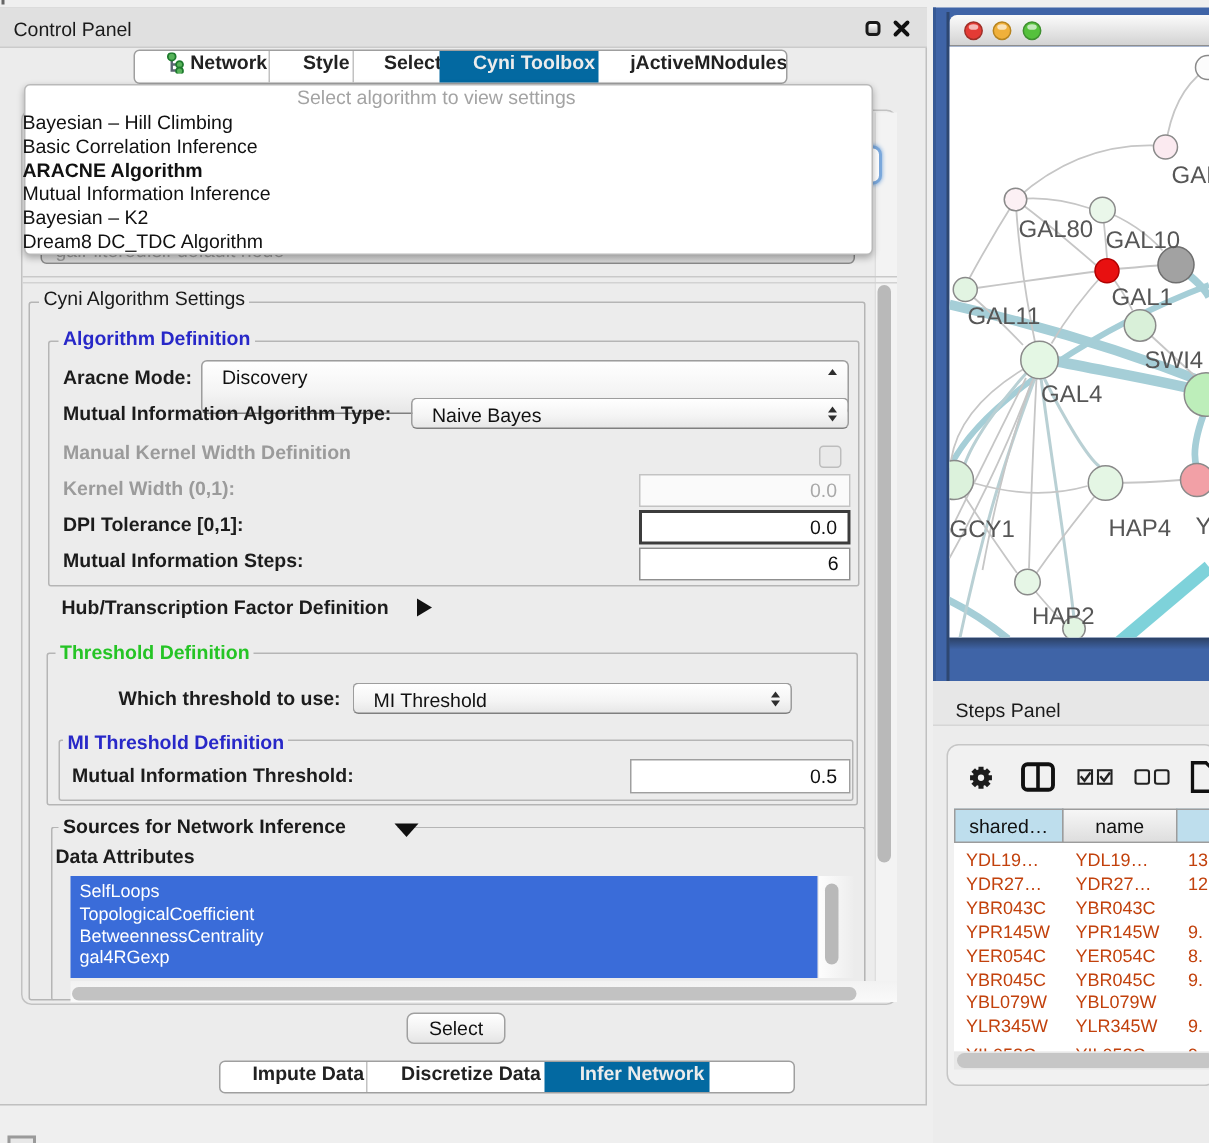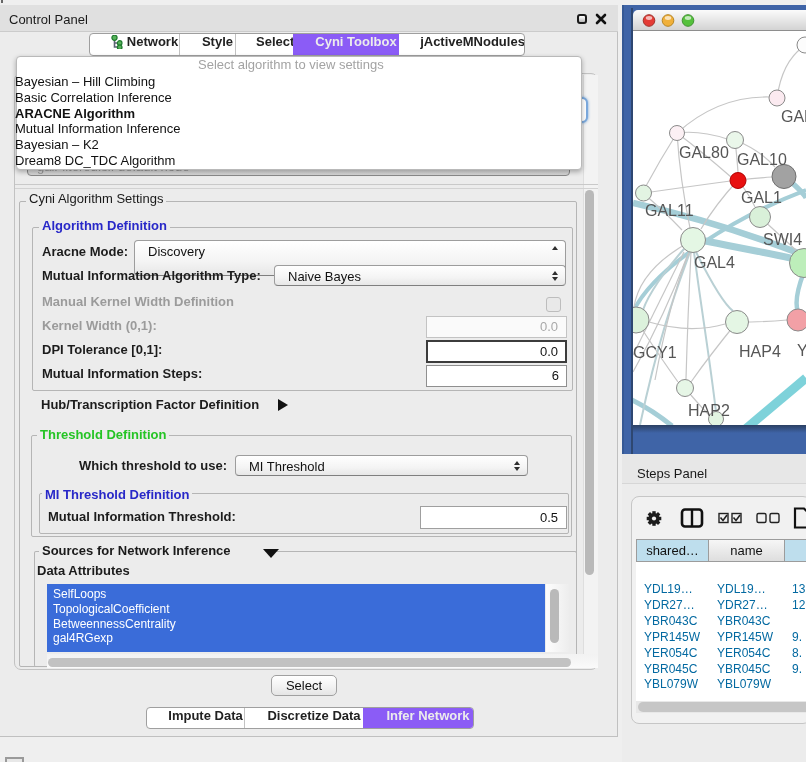--- a/index.html
+++ b/index.html
@@ -14,23 +14,23 @@
 .combo .ct{position:absolute;left:13px;top:3px;font:13px "Liberation Sans",sans-serif;color:#111;}
 .car{position:absolute;right:7px;width:0;height:0;border-left:3.5px solid transparent;border-right:3.5px solid transparent;}
 .cup{top:4.5px;border-bottom:4.5px solid #2e2e2e;}
 .cdn{bottom:4.5px;border-top:4.5px solid #2e2e2e;}
 .field{position:absolute;background:#fff;box-sizing:border-box;
   font:13px "Liberation Sans",sans-serif;color:#111;text-align:right;}
 .grp{position:absolute;border:1px solid #b5b5b5;border-radius:2px;box-sizing:border-box;}
 .glab{position:absolute;background:#ececec;padding:0 3px;font:13px "Liberation Sans",sans-serif;white-space:nowrap;}
 .tabseg{display:inline-block;height:23px;line-height:22px;text-align:center;
   font:bold 13px "Liberation Sans",sans-serif;color:#222;box-sizing:border-box;padding-left:20px;}
-.seldark{background:#8b5cf6;color:#ececec;}
+.seldark{background:#0369a1;color:#ececec;}
 .ddi{position:absolute;left:15px;font:13px "Liberation Sans",sans-serif;color:#111;white-space:nowrap;}
-.trow{position:absolute;font:12px "Liberation Sans",sans-serif;color:#0369a1;white-space:nowrap;margin-top:16px;}
+.trow{position:absolute;font:12px "Liberation Sans",sans-serif;color:#c2410c;white-space:nowrap;}
 </style>
 </head>
 <body>
 <div id="page">
 
   <div class="abs" style="left:1px;top:0;width:2px;height:3px;background:#666;"></div>
 
   <div class="abs" style="left:-1px;top:5px;width:619px;height:732px;background:#ececec;border:1px solid #c0c0c0;box-sizing:border-box;"></div>
 
   <div class="abs" style="left:0;top:5px;width:618px;height:27px;background:#e0e0e0;border-bottom:1px solid #cbcbcb;box-sizing:border-box;"></div>
@@ -122,21 +122,21 @@
   <div class="abs" style="left:47px;top:584px;width:498px;height:68px;background:#3a6cd9;"></div>
   <div class="abs" style="left:53px;top:587px;font:12px 'Liberation Sans',sans-serif;color:#fff;line-height:14.8px;">SelfLoops<br>TopologicalCoefficient<br>BetweennessCentrality<br>gal4RGexp</div>
   <div class="abs" style="left:546px;top:584px;width:23px;height:68px;background:linear-gradient(90deg,#fdfdfd,#ededed);"></div>
   <div class="abs" style="left:550px;top:589px;width:9px;height:54px;background:#b9b9b9;border-radius:5px;"></div>
 
   <div class="abs" style="left:47px;top:654px;width:551px;height:14px;background:linear-gradient(#f2f2f2,#fafafa);"></div>
   <div class="abs" style="left:48px;top:658px;width:523px;height:9px;background:#c2c2c2;border-radius:5px;"></div>
 
   <div class="abs" style="left:271px;top:675px;width:66px;height:21px;border:1px solid #a0a0a0;border-radius:5px;background:linear-gradient(#ffffff,#f2f2f2 55%,#e5e5e5);box-sizing:border-box;text-align:center;font:13px 'Liberation Sans',sans-serif;color:#111;line-height:19px;">Select</div>
 
-  <div class="abs" style="left:146px;top:707px;width:328px;height:22px;background:#fff;border:1px solid #9f9f9f;border-radius:4px;box-sizing:border-box;overflow:hidden;white-space:nowrap;font-size:0;">
+  <div class="abs" style="left:146px;top:707px;width:384px;height:22px;background:#fff;border:1px solid #9f9f9f;border-radius:4px;box-sizing:border-box;overflow:hidden;white-space:nowrap;font-size:0;">
     <div class="tabseg" style="width:98px;border-right:1px solid #c2c2c2;">Impute Data</div><div class="tabseg" style="width:118px;">Discretize Data</div><div class="tabseg seldark" style="width:110px;">Infer Network</div>
   </div>
 
   <div class="abs" style="left:5px;top:757px;width:19px;height:12px;border:2px solid #9a9a9a;background:#e8e8e8;box-sizing:border-box;"></div>
 
   <div class="abs" style="left:16px;top:56px;width:566px;height:114px;background:#fff;border:1px solid #b9b9b9;border-radius:4px;box-shadow:0 2px 5px rgba(0,0,0,0.3);box-sizing:border-box;"></div>
   <div class="abs" style="left:198px;top:57px;font:13px 'Liberation Sans',sans-serif;color:#a3a3a3;">Select algorithm to view settings</div>
   <div class="ddi" style="top:74px;">Bayesian – Hill Climbing</div>
   <div class="ddi" style="top:90px;">Basic Correlation Inference</div>
   <div class="ddi" style="top:105.5px;font-weight:bold;">ARACNE Algorithm</div>

